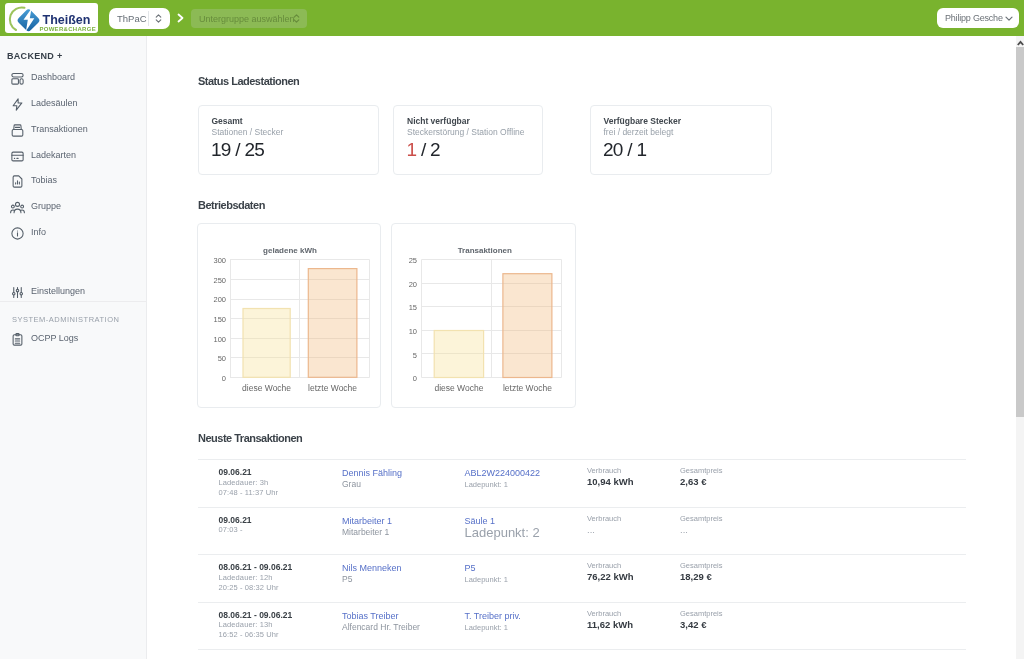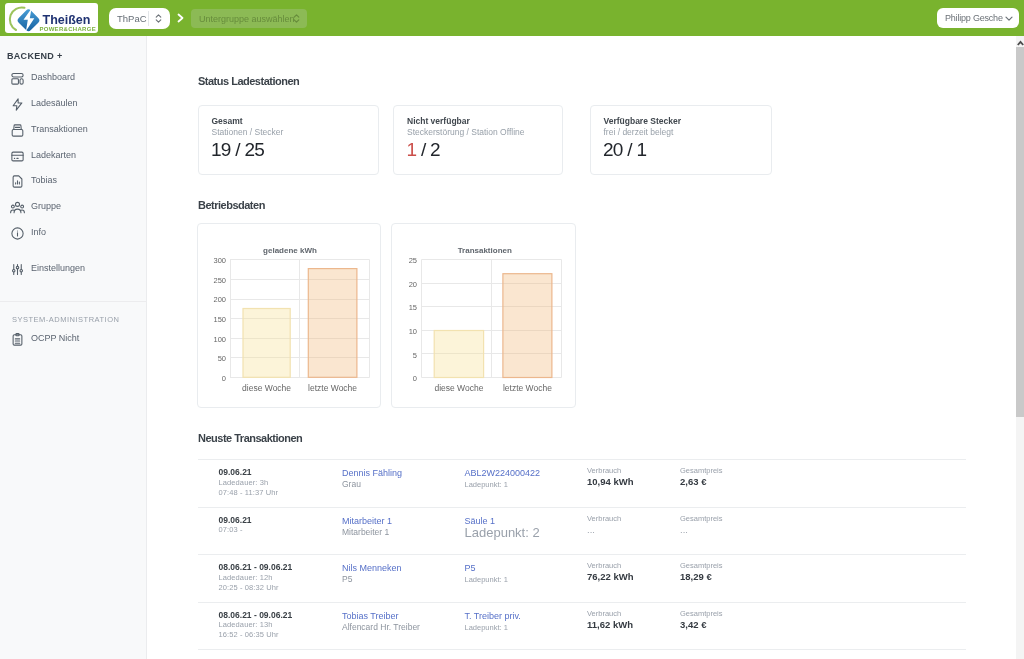--- a/index.html
+++ b/index.html
@@ -149,50 +149,50 @@
     </svg>
     <span class="lbl">Gruppe</span>
   </div>
   <div class="sb-item" style="top:219.5px">
     <svg width="15" height="15" viewBox="0 0 24 24" fill="none" stroke="#545e68" stroke-width="1.7" stroke-linecap="round" stroke-linejoin="round">
       <circle cx="12" cy="12" r="9"></circle>
       <path d="M12 8 L12 8.01 M12 11 L12 16"></path>
     </svg>
     <span class="lbl">Info</span>
   </div>
-  <div class="sb-item" style="top:255px">
+  <div class="sb-item" style="top:278px">
     <svg width="15" height="15" viewBox="0 0 24 24" fill="none" stroke="#545e68" stroke-width="1.7" stroke-linecap="round" stroke-linejoin="round">
       <path d="M6 4 L6 12 M6 16 L6 20 M12 4 L12 7 M12 11 L12 20 M18 4 L18 12 M18 16 L18 20"></path>
       <circle cx="6" cy="14" r="2"></circle>
       <circle cx="12" cy="9" r="2"></circle>
       <circle cx="18" cy="14" r="2"></circle>
     </svg>
     <span class="lbl">Einstellungen</span>
   </div>
   <div id="sb-sep" class="abs"></div>
   <div id="sb-sys" class="abs">SYSTEM-ADMINISTRATION</div>
   <div class="sb-item" style="top:325.5px">
     <svg width="15" height="15" viewBox="0 0 24 24" fill="none" stroke="#545e68" stroke-width="1.7" stroke-linecap="round" stroke-linejoin="round">
       <rect x="5" y="4.5" width="14" height="16.5" rx="2"></rect>
       <rect x="9.5" y="2.5" width="5" height="3.6" rx="1"></rect>
       <path d="M8.5 11 L15.5 11 M8.5 14.5 L15.5 14.5 M8.5 18 L15.5 18"></path>
     </svg>
-    <span class="lbl">OCPP Nicht</span>
+    <span class="lbl">OCPP Logs</span>
   </div>
 
   <div id="content" class="abs" style="left:148px;top:36px;width:868px;height:623px;background:#fff;"></div>
 
   <div class="h2" style="left:198px;top:74.5px;">Status Ladestationen</div>
 
   <div class="card scard" style="left:197.5px;top:105px;width:181px;height:70px;">
     <div class="t1">Gesamt</div>
     <div class="t2">Stationen / Stecker</div>
     <div class="num">19 / 25</div>
   </div>
-  <div class="card scard" style="left:393px;top:105px;width:170px;height:70px;">
+  <div class="card scard" style="left:393px;top:105px;width:150px;height:70px;">
     <div class="t1">Nicht verfügbar</div>
     <div class="t2">Steckerstörung / Station Offline</div>
     <div class="num"><span class="red">1</span> / 2</div>
   </div>
   <div class="card scard" style="left:589.5px;top:105px;width:182px;height:70px;">
     <div class="t1">Verfügbare Stecker</div>
     <div class="t2">frei / derzeit belegt</div>
     <div class="num">20 / 1</div>
   </div>
 

